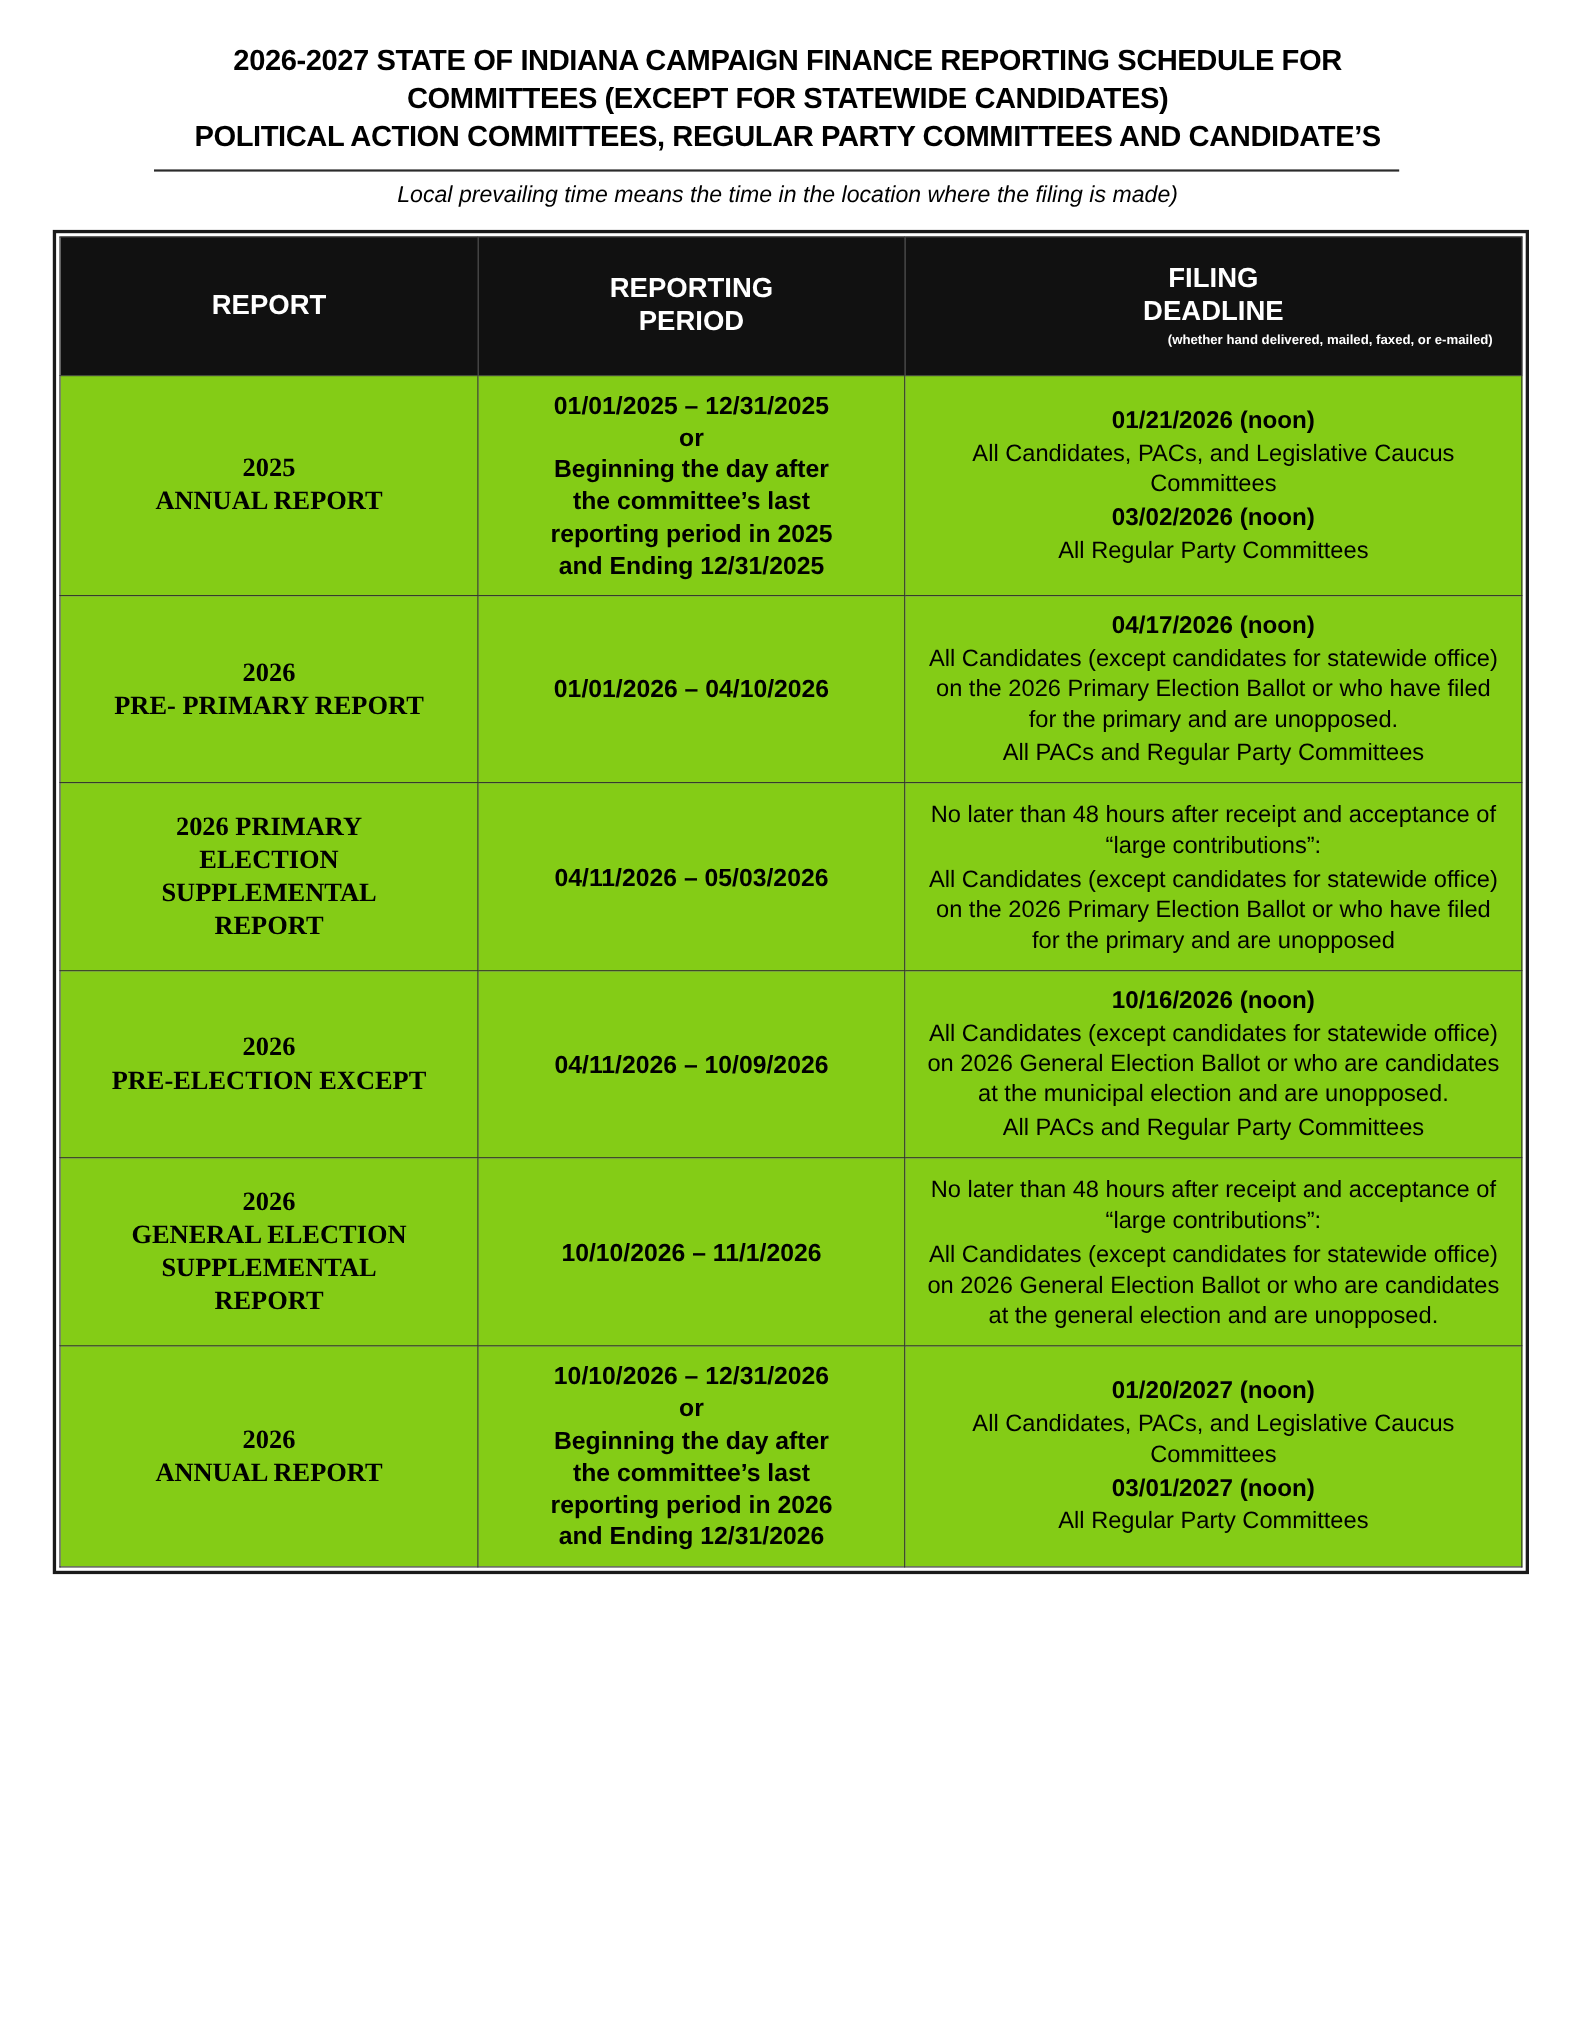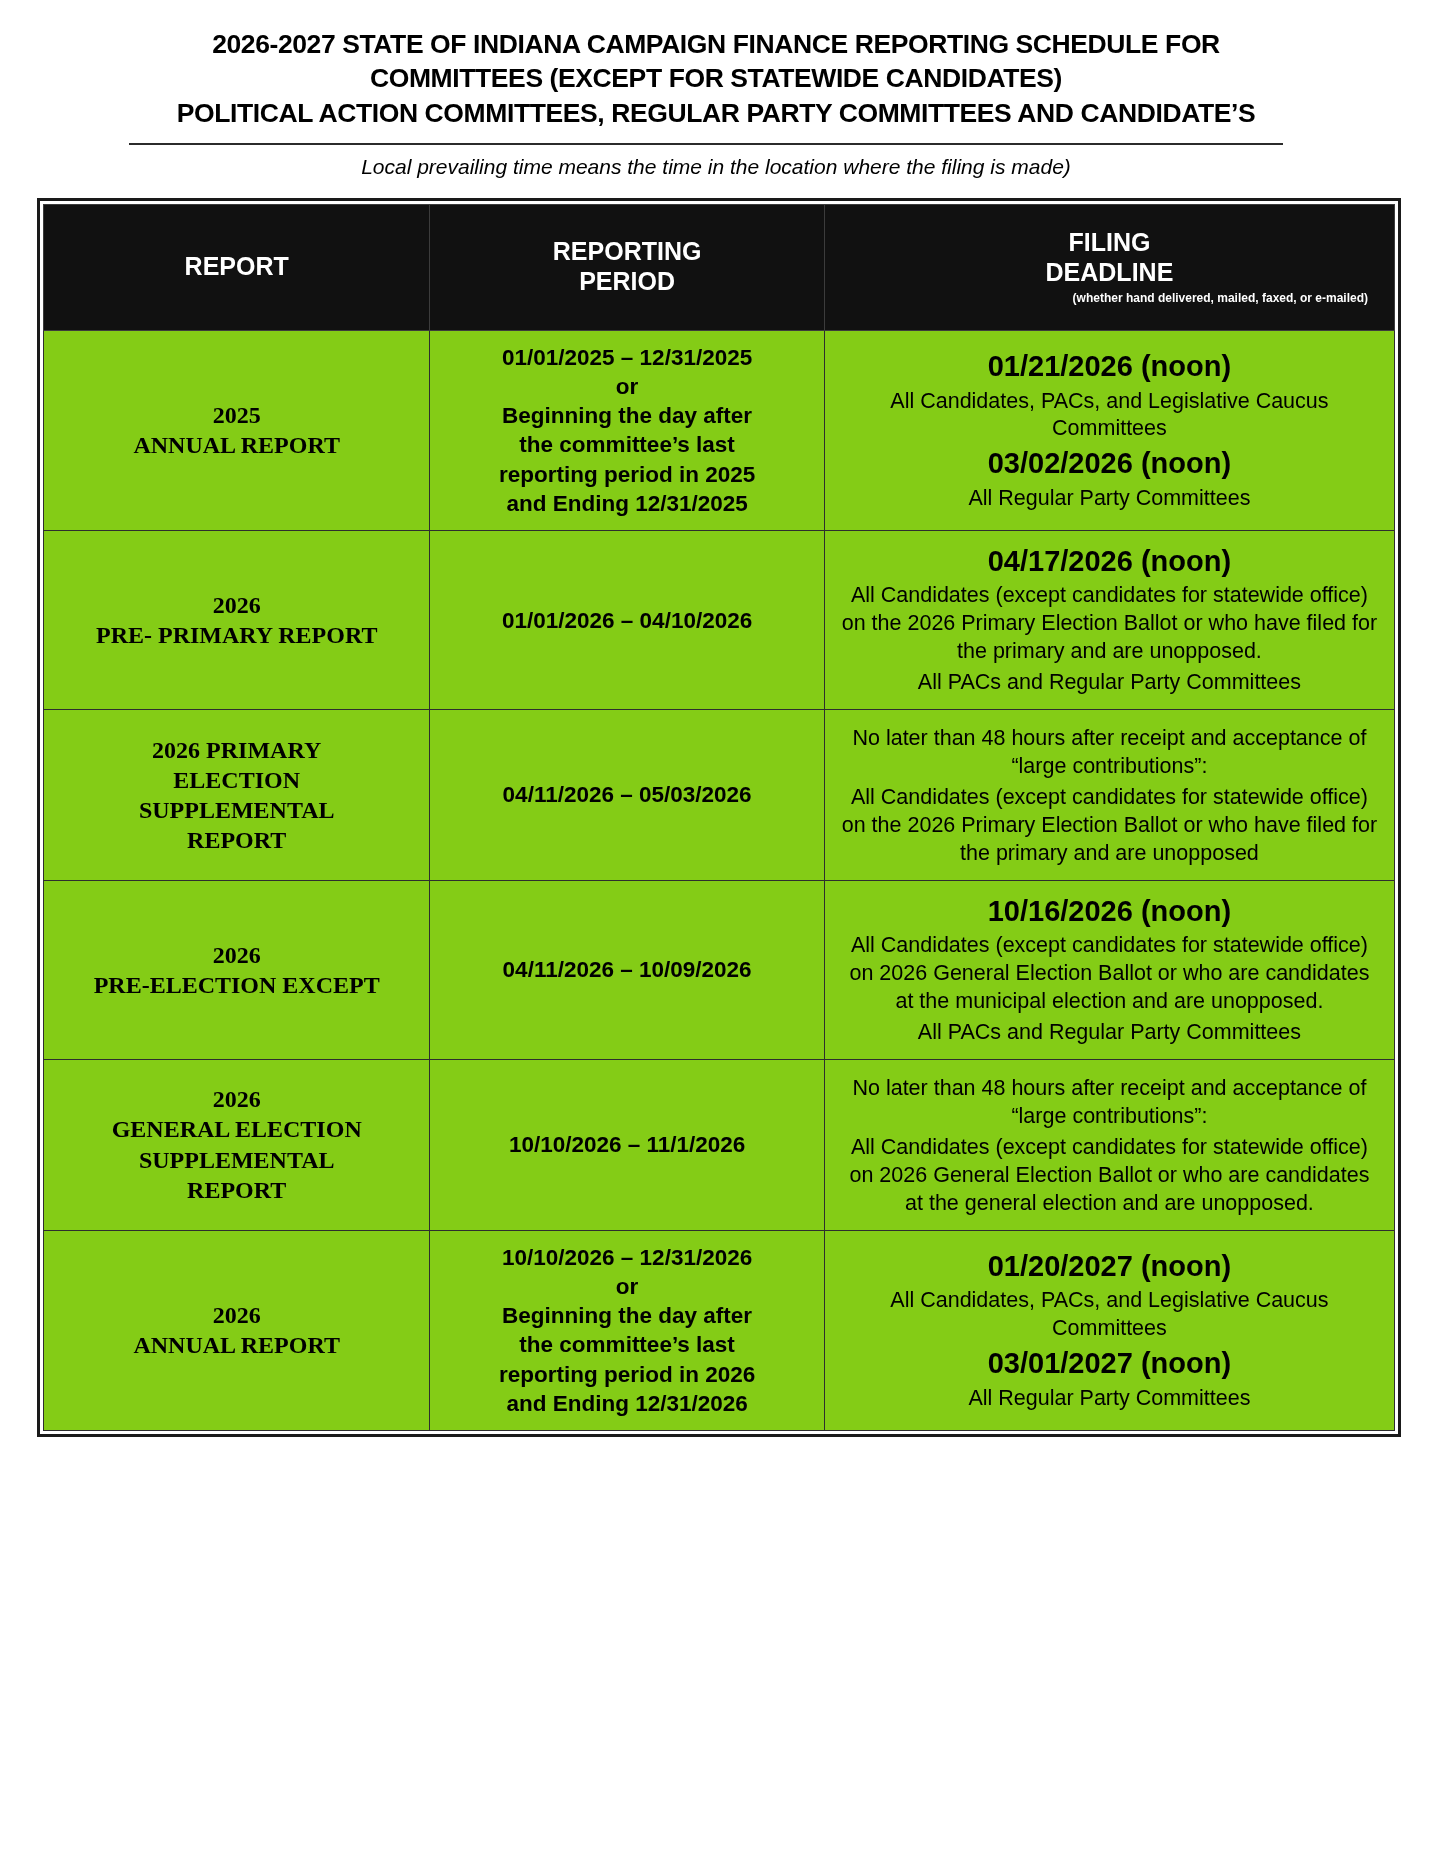--- a/index.html
+++ b/index.html
@@ -13,21 +13,21 @@
     font-family: "Liberation Sans", sans-serif;
     color: #000000;
     -webkit-font-smoothing: antialiased;
   }
 
   .page {
     position: relative;
     width: 1432px;
     height: 1850px;
     box-sizing: border-box;
-    padding: 1px;
+    padding: 12px;
     overflow: hidden;
   }
 
   
   .title-block {
     padding: 26px 120px 0 120px;
     text-align: center;
   }
   .doc-title {
     font-family: "Liberation Sans", sans-serif;
@@ -131,21 +131,21 @@
     padding-left: 16px;
     padding-right: 16px;
   }
   .cell-line { display: block; }
   .cell-line.b { font-weight: bold; }
   .para { display: block; }
   .para + .para { margin-top: 2px; text-align: center; }
   .d-head {
     display: block;
     font-weight: bold;
-    font-size: 29px;
+    font-size: 22px;
     line-height: 1.25;
   }
   .d-body {
     display: block;
     font-size: 21.5px;
     line-height: 1.30;
     margin-top: 3px;
   }
 </style>
 </head>

